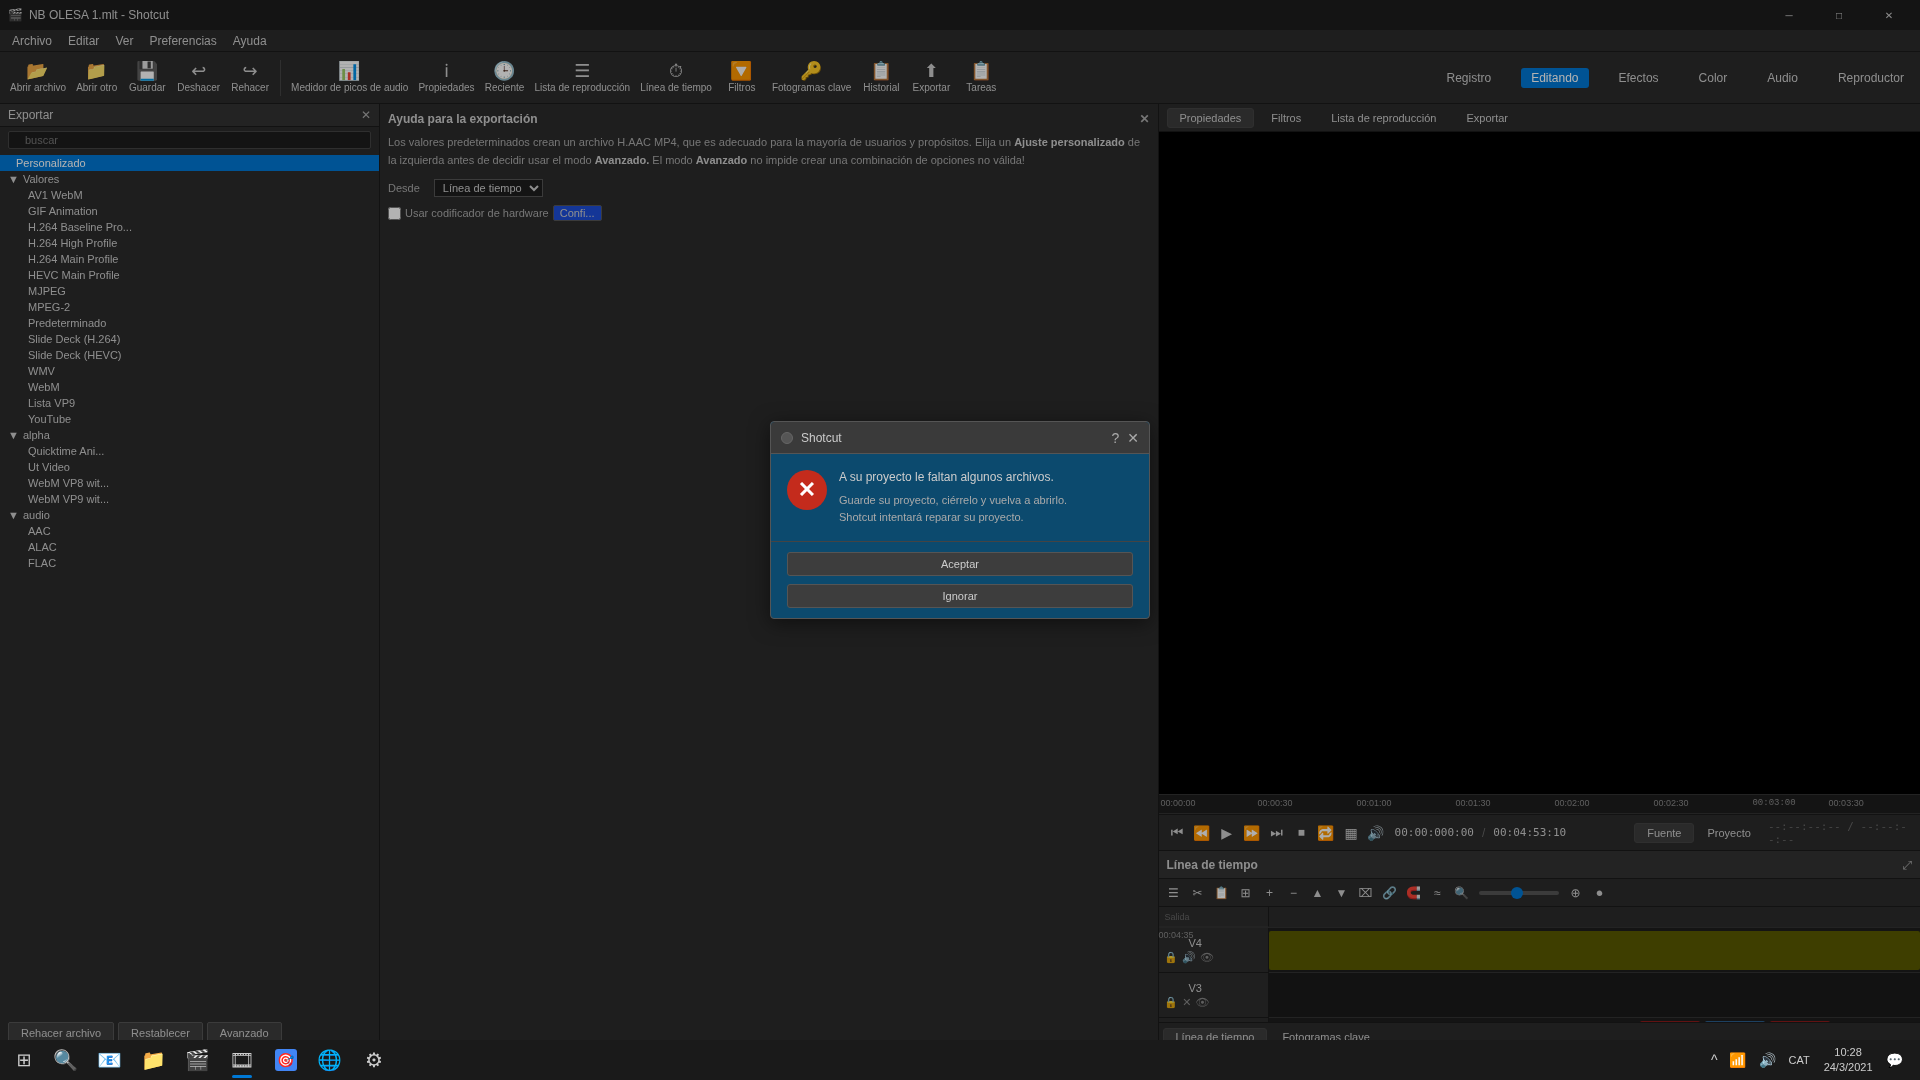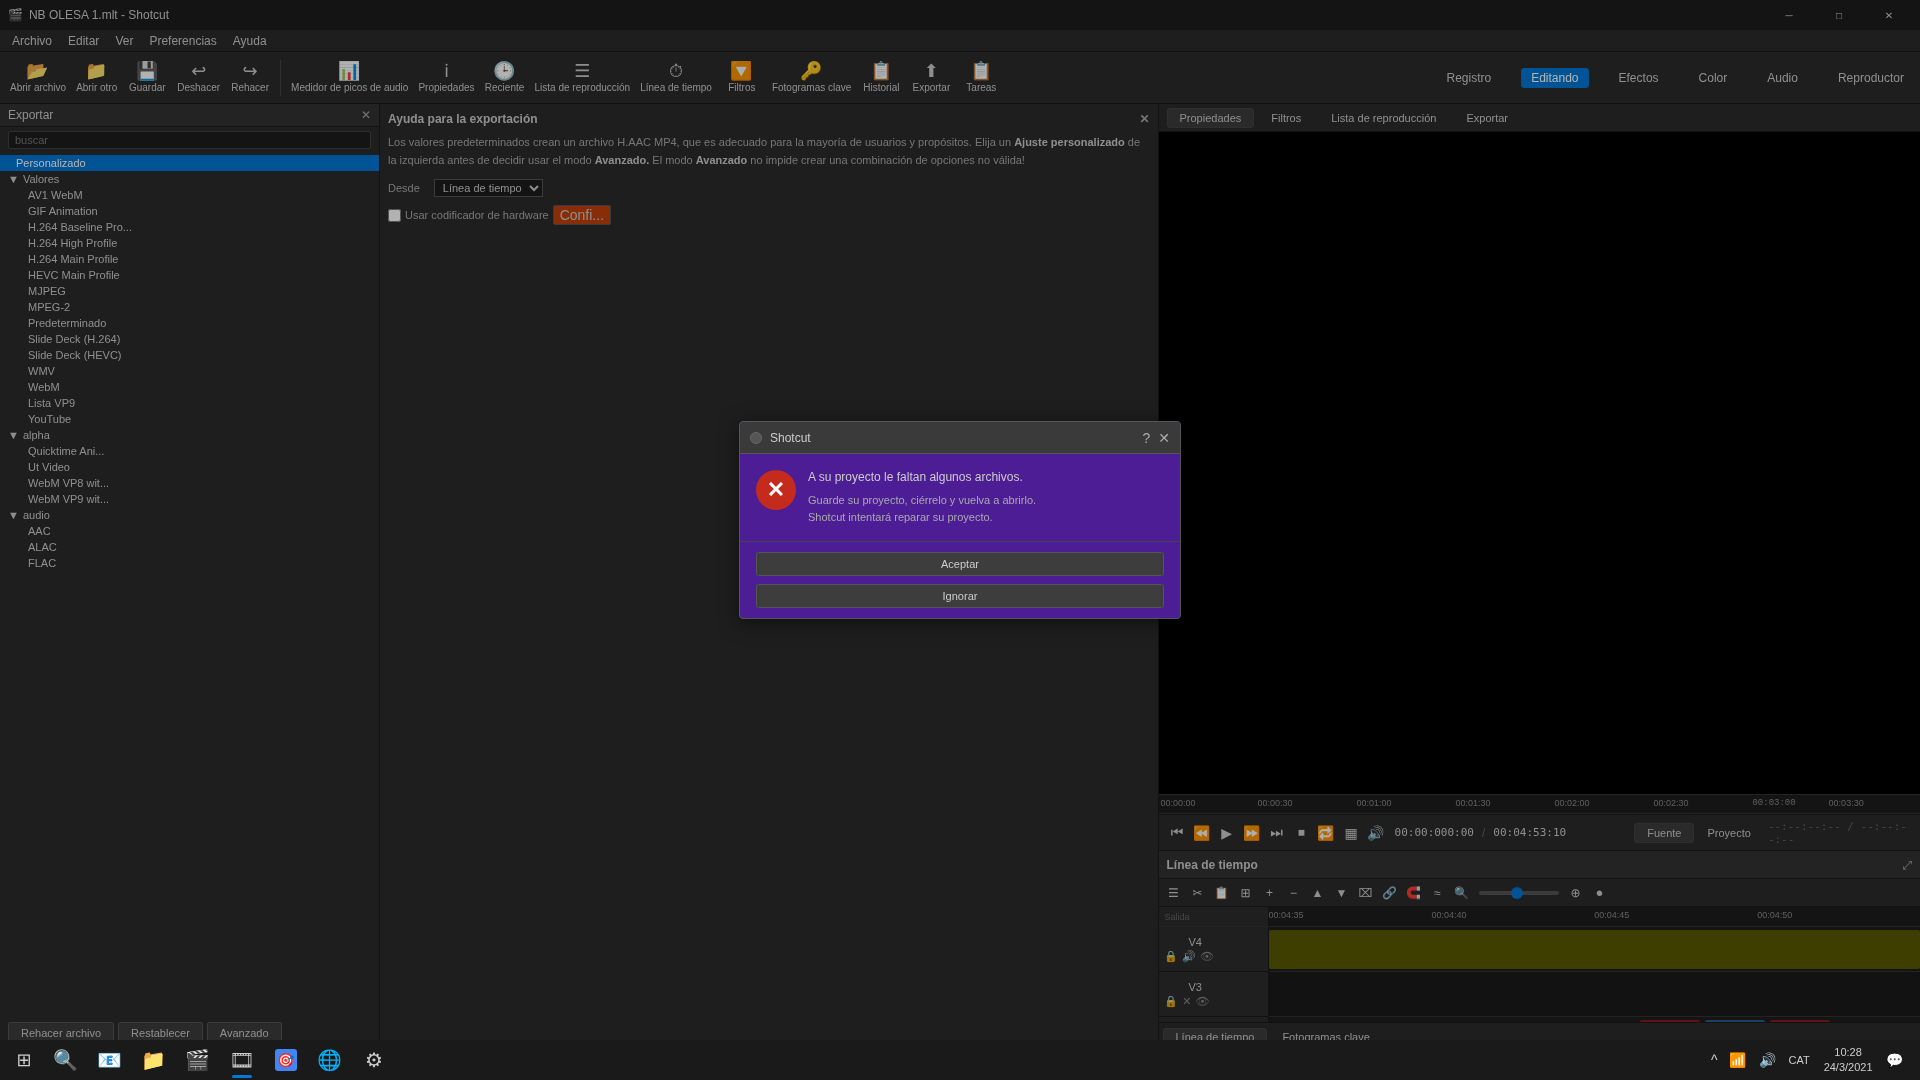--- a/index.html
+++ b/index.html
@@ -88,21 +88,21 @@
     .taskbar-icon.active::after { content: ''; display: block; position: absolute; bottom: 2px; width: 20px; height: 3px; background: #0078d4; border-radius: 2px; }
     .taskbar-icon.active { position: relative; }
     #taskbar-right { margin-left: auto; display: flex; align-items: center; gap: 4px; padding: 0 8px; }
     .sys-icon { font-size: 14px; color: #ccc; cursor: pointer; padding: 2px 4px; }
     .clock { font-size: 11px; color: #ccc; text-align: center; line-height: 1.4; cursor: pointer; padding: 0 6px; }
     .lang-indicator { font-size: 11px; color: #ccc; padding: 0 4px; cursor: pointer; }
     .notif-icon { font-size: 14px; color: #ccc; padding: 2px 4px; cursor: pointer; }
 
     
     #dialog-overlay { position: absolute; top: 0; left: 0; right: 0; bottom: 40px; background: rgba(0,0,0,0.3); z-index: 50; display: flex; align-items: center; justify-content: center; }
-    #dialog { background: #4c1d95; border: 1px solid #555; border-radius: 4px; width: 442px; box-shadow: 0 4px 20px rgba(0,0,0,0.5); }
+    #dialog { background: #0c4a6e; border: 1px solid #555; border-radius: 4px; width: 380px; box-shadow: 0 4px 20px rgba(0,0,0,0.5); }
     #dialog-title { height: 32px; background: #3a3a3a; display: flex; align-items: center; padding: 0 10px; border-radius: 4px 4px 0 0; border-bottom: 1px solid #555; gap: 8px; }
     #dialog-title .dialog-icon-circle { width: 12px; height: 12px; border-radius: 50%; border: 1px solid #666; background: #555; }
     #dialog-title .dialog-title-text { flex: 1; font-size: 12px; color: #ccc; }
     #dialog-title .dialog-help { color: #aaa; cursor: pointer; font-size: 14px; }
     #dialog-title .dialog-close { color: #aaa; cursor: pointer; font-size: 14px; }
     #dialog-body { padding: 16px; display: flex; gap: 12px; align-items: flex-start; }
     #dialog-error-icon { width: 40px; height: 40px; border-radius: 50%; background: #c42b1c; display: flex; align-items: center; justify-content: center; font-size: 22px; color: white; font-weight: bold; flex-shrink: 0; }
     #dialog-text { flex: 1; }
     #dialog-text .msg1 { font-size: 12px; color: #ccc; margin-bottom: 8px; }
     #dialog-text .msg2 { font-size: 11px; color: #aaa; line-height: 1.5; }
@@ -214,21 +214,21 @@
 </div>
 
 <div id="main">
 
   <div id="left-panel">
     <div id="export-header">
       <span>Exportar</span>
       <span style="cursor:pointer;color:#aaa;">✕</span>
     </div>
     <div id="export-search">
-      <input type="text" style="width: 100%; padding: 2px 6px; background: rgb(30, 30, 30); border: 1px solid rgb(68, 68, 68); color: rgb(204, 204, 204); font-size: 11px; outline: none; border-radius: 2px;" placeholder="buscar">
+      <input type="text" style="width: 100%; padding: 2px 16px; background: rgb(30, 30, 30); border: 1px solid rgb(68, 68, 68); color: rgb(204, 204, 204); font-size: 11px; outline: none; border-radius: 2px;" placeholder="buscar">
     </div>
     <div id="export-tree">
       <div class="tree-item selected">Personalizado</div>
       <div class="tree-category">
         <span>▼</span>
         <span>Valores</span>
       </div>
       <div class="tree-item indent2">AV1 WebM</div>
       <div class="tree-item indent2">GIF Animation</div>
       <div class="tree-item indent2">H.264 Baseline Pro...</div>
@@ -277,21 +277,21 @@
     </div>
     <div class="from-row" style="margin-top:10px;">
       <span style="font-size:11px;color:#aaa;">Desde</span>
       <select class="from-select" style="background:#1e1e1e;border:1px solid #555;color:#ccc;padding:1px 4px;font-size:11px;">
         <option>Línea de tiempo</option>
       </select>
     </div>
     <div class="checkbox-row" style="display:flex;align-items:center;gap:4px;margin-top:8px;">
       <input type="checkbox" id="hw-enc" style="">
       <label for="hw-enc" style="font-size:11px;color:#aaa;">Usar codificador de hardware</label>
-      <button style="padding:1px 6px;background:#c2410c;border:1px solid #555;color:#ccc;font-size:14px;cursor:pointer;border-radius:2px;">Confi...</button>
+      <button style="padding:1px 6px;background:#1d4ed8;border:1px solid #555;color:#ccc;font-size:11px;cursor:pointer;border-radius:2px;">Confi...</button>
     </div>
   </div>
 
   <div style="flex:1;display:flex;flex-direction:column;">
 
     <div id="panel-tabs">
       <div class="panel-tab active">Propiedades</div>
       <div class="panel-tab">Filtros</div>
       <div class="panel-tab">Lista de reproducción</div>
       <div class="panel-tab">Exportar</div>
@@ -351,21 +351,21 @@
         <div class="tl-btn">🧲</div>
         <div class="tl-btn">≈</div>
         <div class="tl-btn">🔍</div>
         <div class="zoom-slider" style="margin: 0 4px;">
           <div class="zoom-thumb"></div>
         </div>
         <div class="tl-btn" style="font-size:12px;">⊕</div>
         <div class="tl-btn">⏺</div>
       </div>
 
-      <div style="display:flex;">
+      <div style="display:flex;flex-direction:column;">
         <div style="width:110px;background:#2d2d2d;border-right:1px solid #1a1a1a;height:20px;border-bottom:1px solid #333;">
           <span style="font-size:9px;color:#666;padding-left:6px;line-height:20px;">Salida</span>
         </div>
         <div style="flex:1;background:#1e1e1e;height:20px;border-bottom:1px solid #333;position:relative;">
           <span style="position:absolute;left:0;font-size:9px;color:#888;top:3px;">00:04:35</span>
           <span style="position:absolute;left:25%;font-size:9px;color:#888;top:3px;">00:04:40</span>
           <span style="position:absolute;left:50%;font-size:9px;color:#888;top:3px;">00:04:45</span>
           <span style="position:absolute;left:75%;font-size:9px;color:#888;top:3px;">00:04:50</span>
         </div>
       </div>

